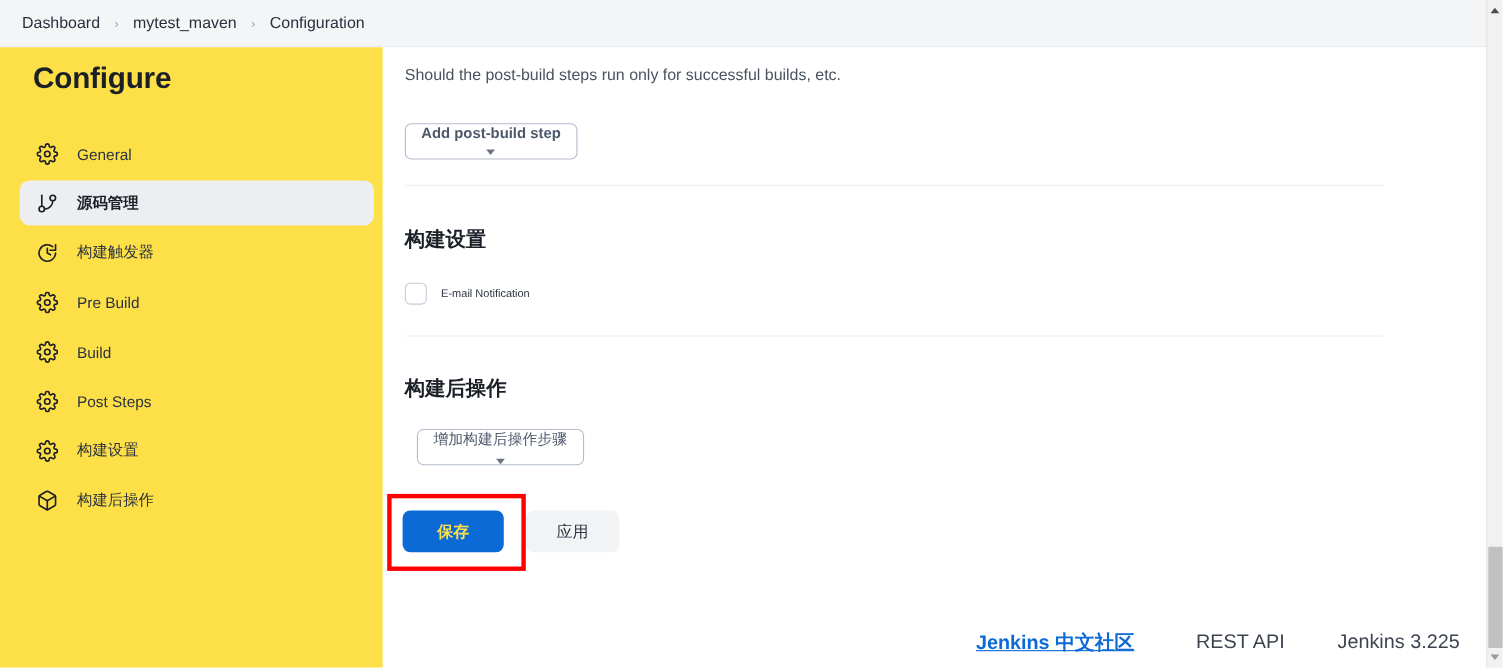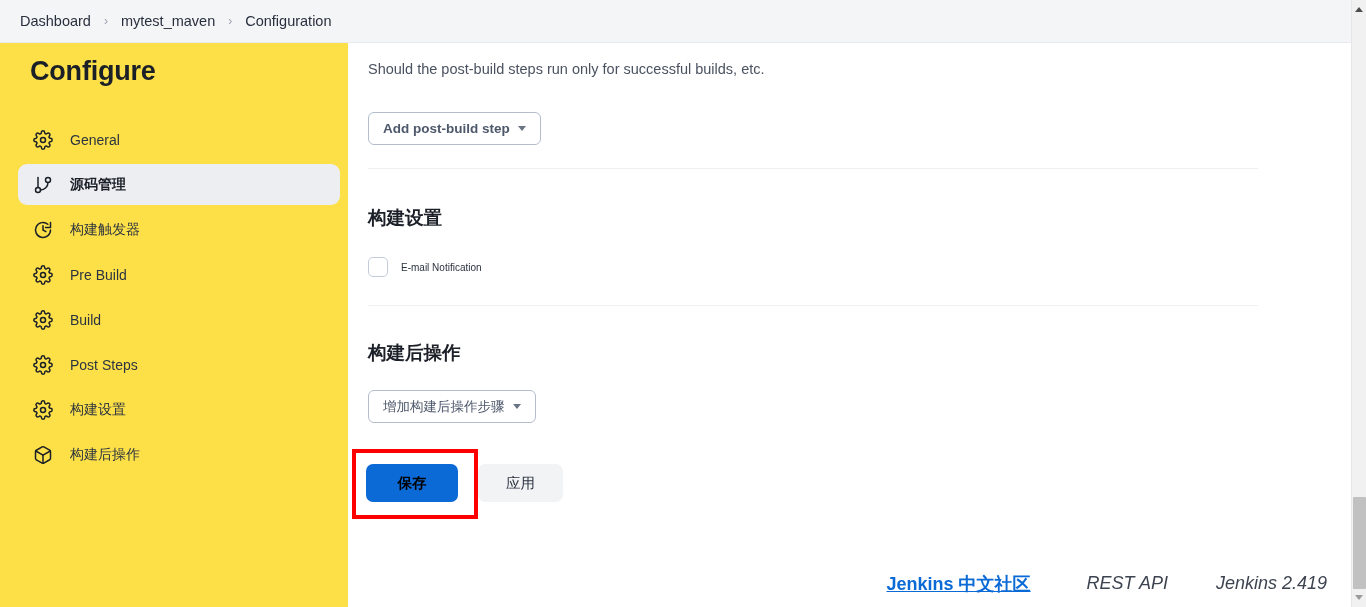--- a/index.html
+++ b/index.html
@@ -143,24 +143,26 @@
     padding: 0 14px;
     border: 1px solid #b3bdcc;
     border-radius: 6px;
     background: #ffffff;
     font-size: 13.5px;
     font-weight: bold;
     color: #4e586b;
     cursor: pointer;
     box-sizing: border-box;
     white-space: nowrap;
+    flex-direction: column;
   }
   .btn-outline.cjk {
     font-weight: normal;
     font-size: 13.5px;
+    margin-left: 11px;
   }
   .caret {
     width: 0; height: 0;
     border-left: 4.5px solid transparent;
     border-right: 4.5px solid transparent;
     border-top: 5px solid #6b7485;
     display: inline-block;
   }
 
   .divider {
@@ -204,21 +206,21 @@
   
   .btn-save {
     position: absolute;
     left: 366px;
     top: 464px;
     width: 92px;
     height: 38px;
     background: #0b6ad6;
     border: none;
     border-radius: 7px;
-    color: #000000;
+    color: #fde047;
     font-size: 14.5px;
     font-weight: bold;
     font-family: "Liberation Sans", "DejaVu Sans", sans-serif;
     cursor: pointer;
   }
   .btn-apply {
     position: absolute;
     left: 478px;
     top: 464px;
     width: 85px;
@@ -261,21 +263,20 @@
     color: #0b6ad6;
     font-weight: bold;
     text-decoration: underline;
     cursor: pointer;
     white-space: nowrap;
   }
   .footer-item {
     color: #3d4450;
     white-space: nowrap;
     margin-left: 48px;
-    font-style: italic;
   }
   .footer-item.rest { margin-left: 56px; }
 
   
   .scrollbar {
     position: absolute;
     right: 0;
     top: 0;
     width: 15px;
     height: 607px;
@@ -455,21 +456,21 @@
 
   </div>
 
   <button class="btn-save">保存</button>
   <button class="btn-apply">应用</button>
   <div class="annotation-box"></div>
 
   <div class="footer">
     <span class="footer-link">Jenkins 中文社区</span>
     <span class="footer-item rest">REST API</span>
-    <span class="footer-item">Jenkins 2.419</span>
+    <span class="footer-item">Jenkins 3.225</span>
   </div>
 
 </div>
 
 <div class="scrollbar">
   <div class="sb-arrow up">
       <span class="tri-up"></span>
     </div>
   <div class="sb-thumb"></div>
   <div class="sb-arrow down">

